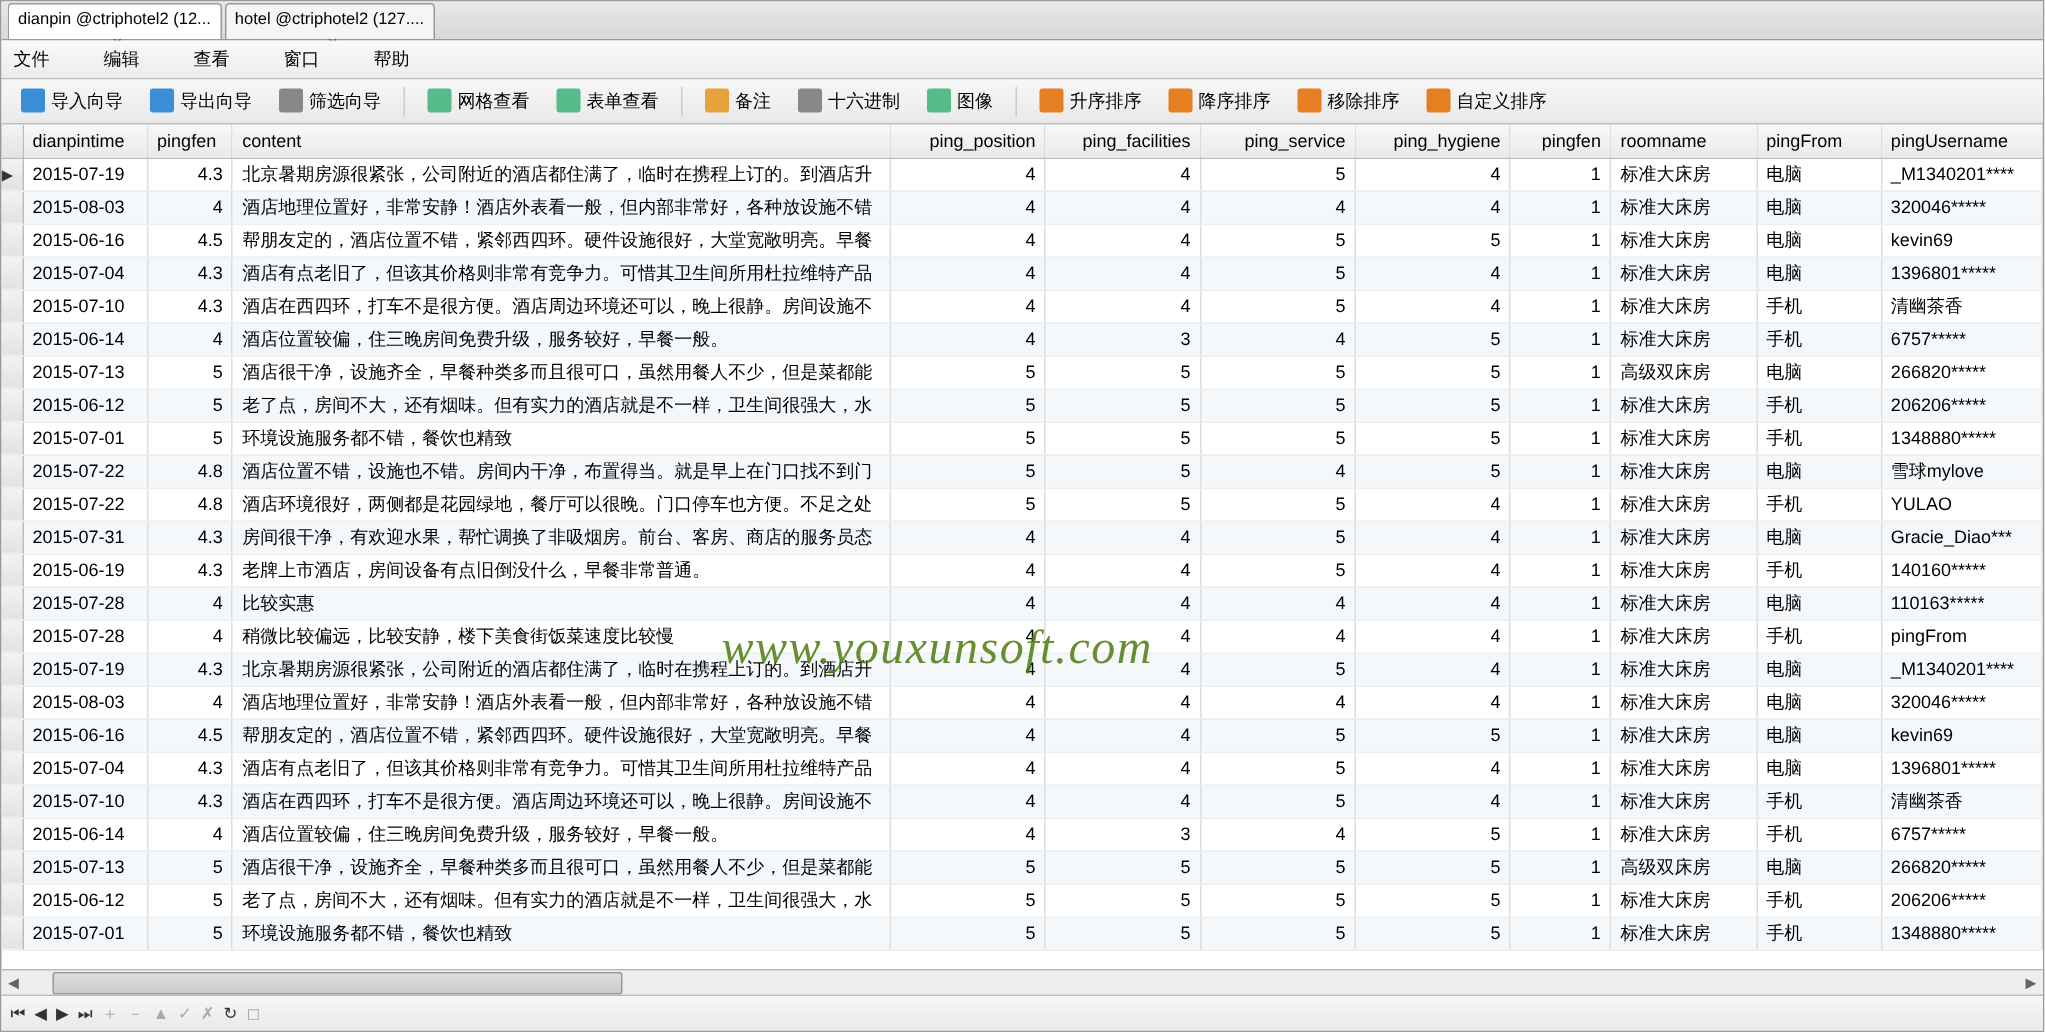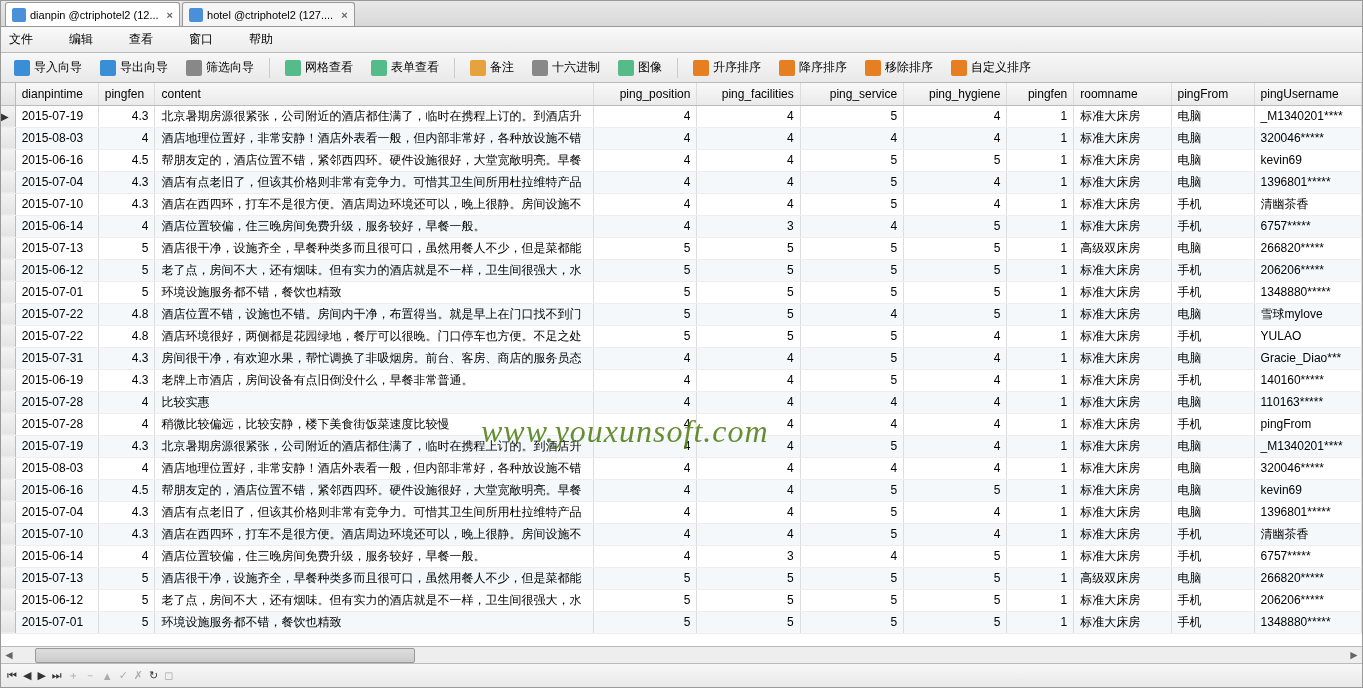--- a/index.html
+++ b/index.html
@@ -1,26 +1,26 @@
 <!DOCTYPE html>
 <html><head>
 <meta charset="utf-8">
 <style>
 * { margin: 0; padding: 0; box-sizing: border-box; }
 body { font-family: "Microsoft YaHei", "SimSun", sans-serif; font-size: 12px; background: #fff; overflow: hidden; }
 .app { width: 1363px; height: 688px; border: 1px solid #999; display: flex; flex-direction: column; }
 .tabbar { height: 26px; background: linear-gradient(#e8e8e8,#d8d8d8); border-bottom: 1px solid #999; display: flex; align-items: flex-end; padding-left: 4px; }
-.tab { display: flex; align-items: center; height: 24px; padding: 0 6px; border: 1px solid #999; border-bottom: none; background: #f5f5f5; margin-right: 2px; border-radius: 3px 3px 0 0; gap: 4px; font-size: 11px; }
+.tab { display: flex; align-items: center; height: 24px; padding: 0 6px; border: 1px solid #999; border-bottom: none; background: #f5f5f5; margin-right: 2px; border-radius: 3px 3px 0 0; gap: 4px; font-size: 11px; flex-direction: column; }
 .tab.active { background: #fff; }
 .tab .ticon { width: 14px; height: 14px; background: #4a90d9; border-radius: 2px; display:inline-block; }
 .tab .close { color: #666; font-weight: bold; cursor: pointer; margin-left: 4px; }
 .menubar { height: 26px; background: linear-gradient(#f9f9f9,#ececec); border-bottom: 1px solid #bbb; display: flex; align-items: center; padding-left: 8px; gap: 36px; }
 .menubar span { cursor: default; }
 .toolbar { height: 30px; background: linear-gradient(#f7f7f7,#e9e9e9); border-bottom: 1px solid #bbb; display: flex; align-items: center; padding-left: 6px; gap: 4px; }
-.tbtn { display: flex; align-items: center; gap: 4px; padding: 2px 6px; cursor: pointer; border: 1px solid transparent; border-radius: 2px; }
+.tbtn { display: flex; align-items: flex-start; gap: 4px; padding: 2px 6px; cursor: pointer; border: 1px solid transparent; border-radius: 2px; }
 .tbtn .ico { width: 16px; height: 16px; display: inline-block; border-radius: 2px; }
 .sep { width: 1px; height: 20px; background: #ccc; margin: 0 4px; }
 .gridwrap { flex: 1; overflow: auto; position: relative; }
 table { border-collapse: collapse; width: 100%; }
 th, td { border-right: 1px solid #ddd; border-bottom: 1px solid #eee; padding: 2px 6px; white-space: nowrap; height: 22px; text-align: left; font-weight: normal; }
 th { background: linear-gradient(#f8f8f8,#eaeaea); border-bottom: 1px solid #bbb; position: sticky; top: 0; }
 tbody tr:nth-child(even) { background: #f4f8fb; }
 .rnum { text-align: right; }
 .rowsel { width: 14px; background: linear-gradient(#f3f3f3,#e3e3e3); border-right:1px solid #bbb; padding:0; }
 .arrow { color:#333; font-size:10px; display:none; }

